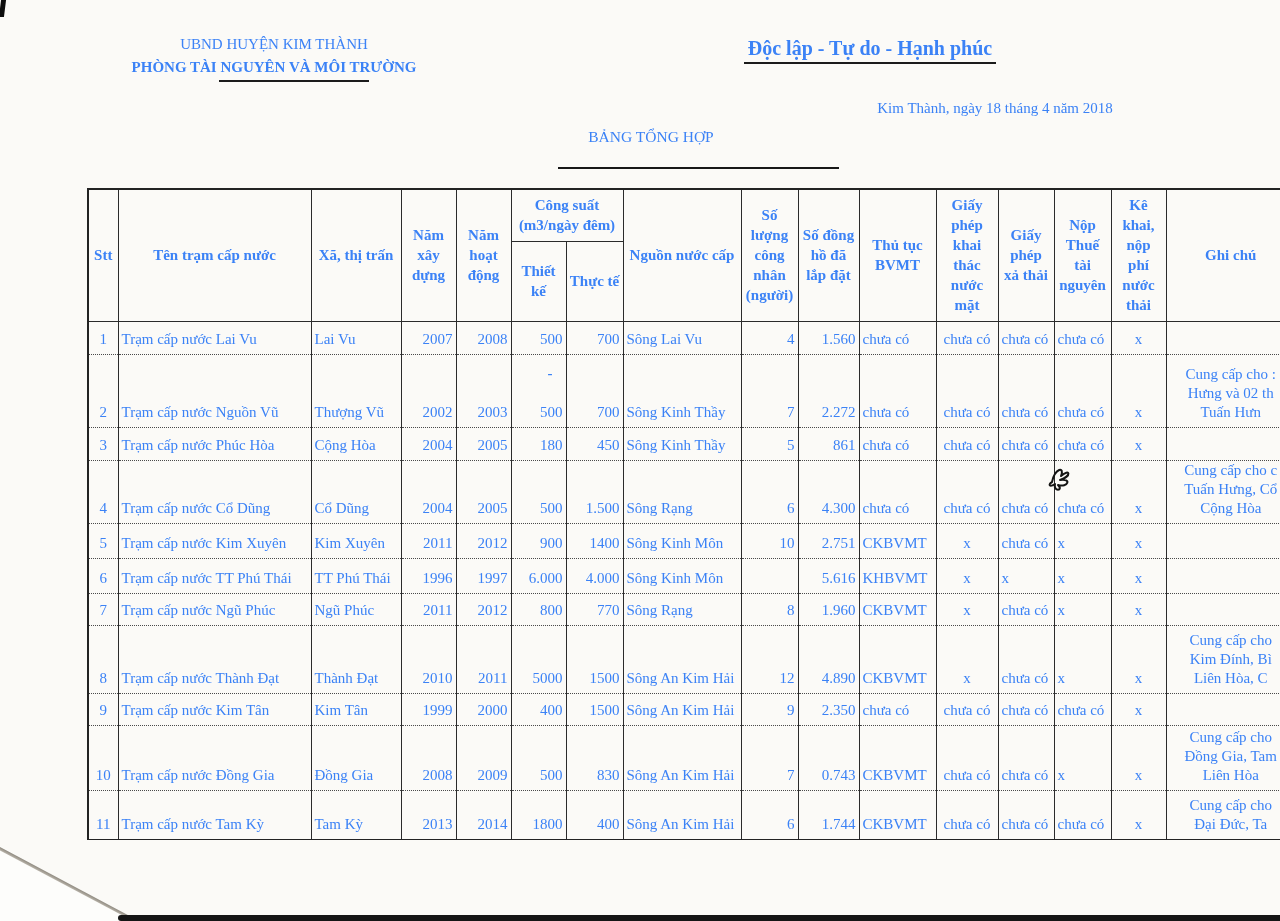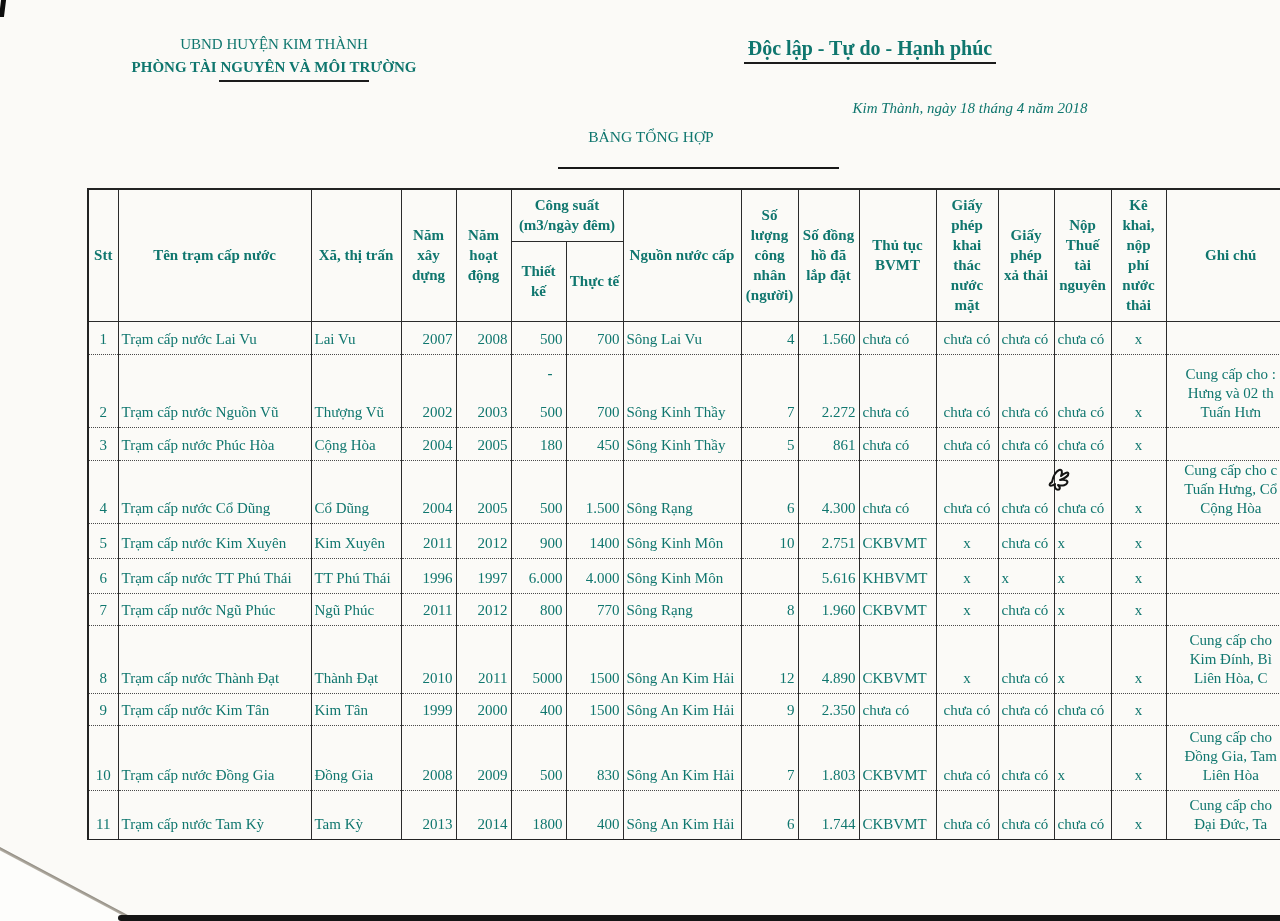--- a/index.html
+++ b/index.html
@@ -1,20 +1,20 @@
 <!DOCTYPE html>
 <html><head>
 <meta charset="utf-8">
 <style>
   html,body { margin:0; padding:0; }
   .page {
     position:relative; width:1280px; height:921px;
     background:#fbfaf7; overflow:hidden;
     font-family:"Liberation Serif","DejaVu Serif",serif;
-    color:#0f766e;
+    color:#3b82f6;
   }
   
   .letterhead-left {
     position:absolute; left:104px; top:33px; width:340px;
     text-align:center; line-height:23px; font-size:15px;
   }
   .letterhead-left .l2 { font-weight:bold; }
   .agency-underline {
     position:absolute; left:219px; top:80px; width:150px; height:2px;
     background:#1b1b1b;
@@ -22,22 +22,22 @@
   .letterhead-right {
     position:absolute; left:690px; top:36px; width:360px;
     text-align:center; line-height:24px;
   }
   .letterhead-right .l1 { font-weight:bold; font-size:15.5px; }
   .letterhead-right .l2 {
     font-weight:bold; font-size:20px; display:inline-block;
     border-bottom:2px solid #1b1b1b; padding:0 4px 2px 4px;
   }
   .date-line {
-    position:absolute; left:815px; top:100px; width:310px;
-    text-align:center; font-style:italic; font-size:15px;
+    position:absolute; left:840px; top:100px; width:310px;
+    text-align:center; font-size:15px;
   }
   
   .doc-title {
     position:absolute; left:38px; top:125px; width:1226px;
     text-align:center; font-weight:normal; line-height:23px;
   }
   .doc-title .t1 { font-size:15.5px; }
   .doc-title .t2 { font-size:16px; }
   .title-underline {
     position:absolute; left:558px; top:167px; width:281px; height:2px;
@@ -338,21 +338,21 @@
           <tr style="height: 65px;">
             <td class="al-center">10</td>
             <td class="al-left">Trạm cấp nước Đồng Gia</td>
             <td class="al-left">Đồng Gia</td>
             <td class="al-right">2008</td>
             <td class="al-right">2009</td>
             <td class="al-right">500</td>
             <td class="al-right">830</td>
             <td class="al-left">Sông An Kim Hải</td>
             <td class="al-right">7</td>
-            <td class="al-right">1.803</td>
+            <td class="al-right">0.743</td>
             <td class="al-left">CKBVMT</td>
             <td class="al-center">chưa có</td>
             <td class="al-left">chưa có</td>
             <td class="al-left">x</td>
             <td class="al-center">x</td>
             <td class="al-center note-cell">
               <div>Cung cấp cho</div>
               <div>Đồng Gia, Tam</div>
               <div>Liên Hòa</div>
             </td>

